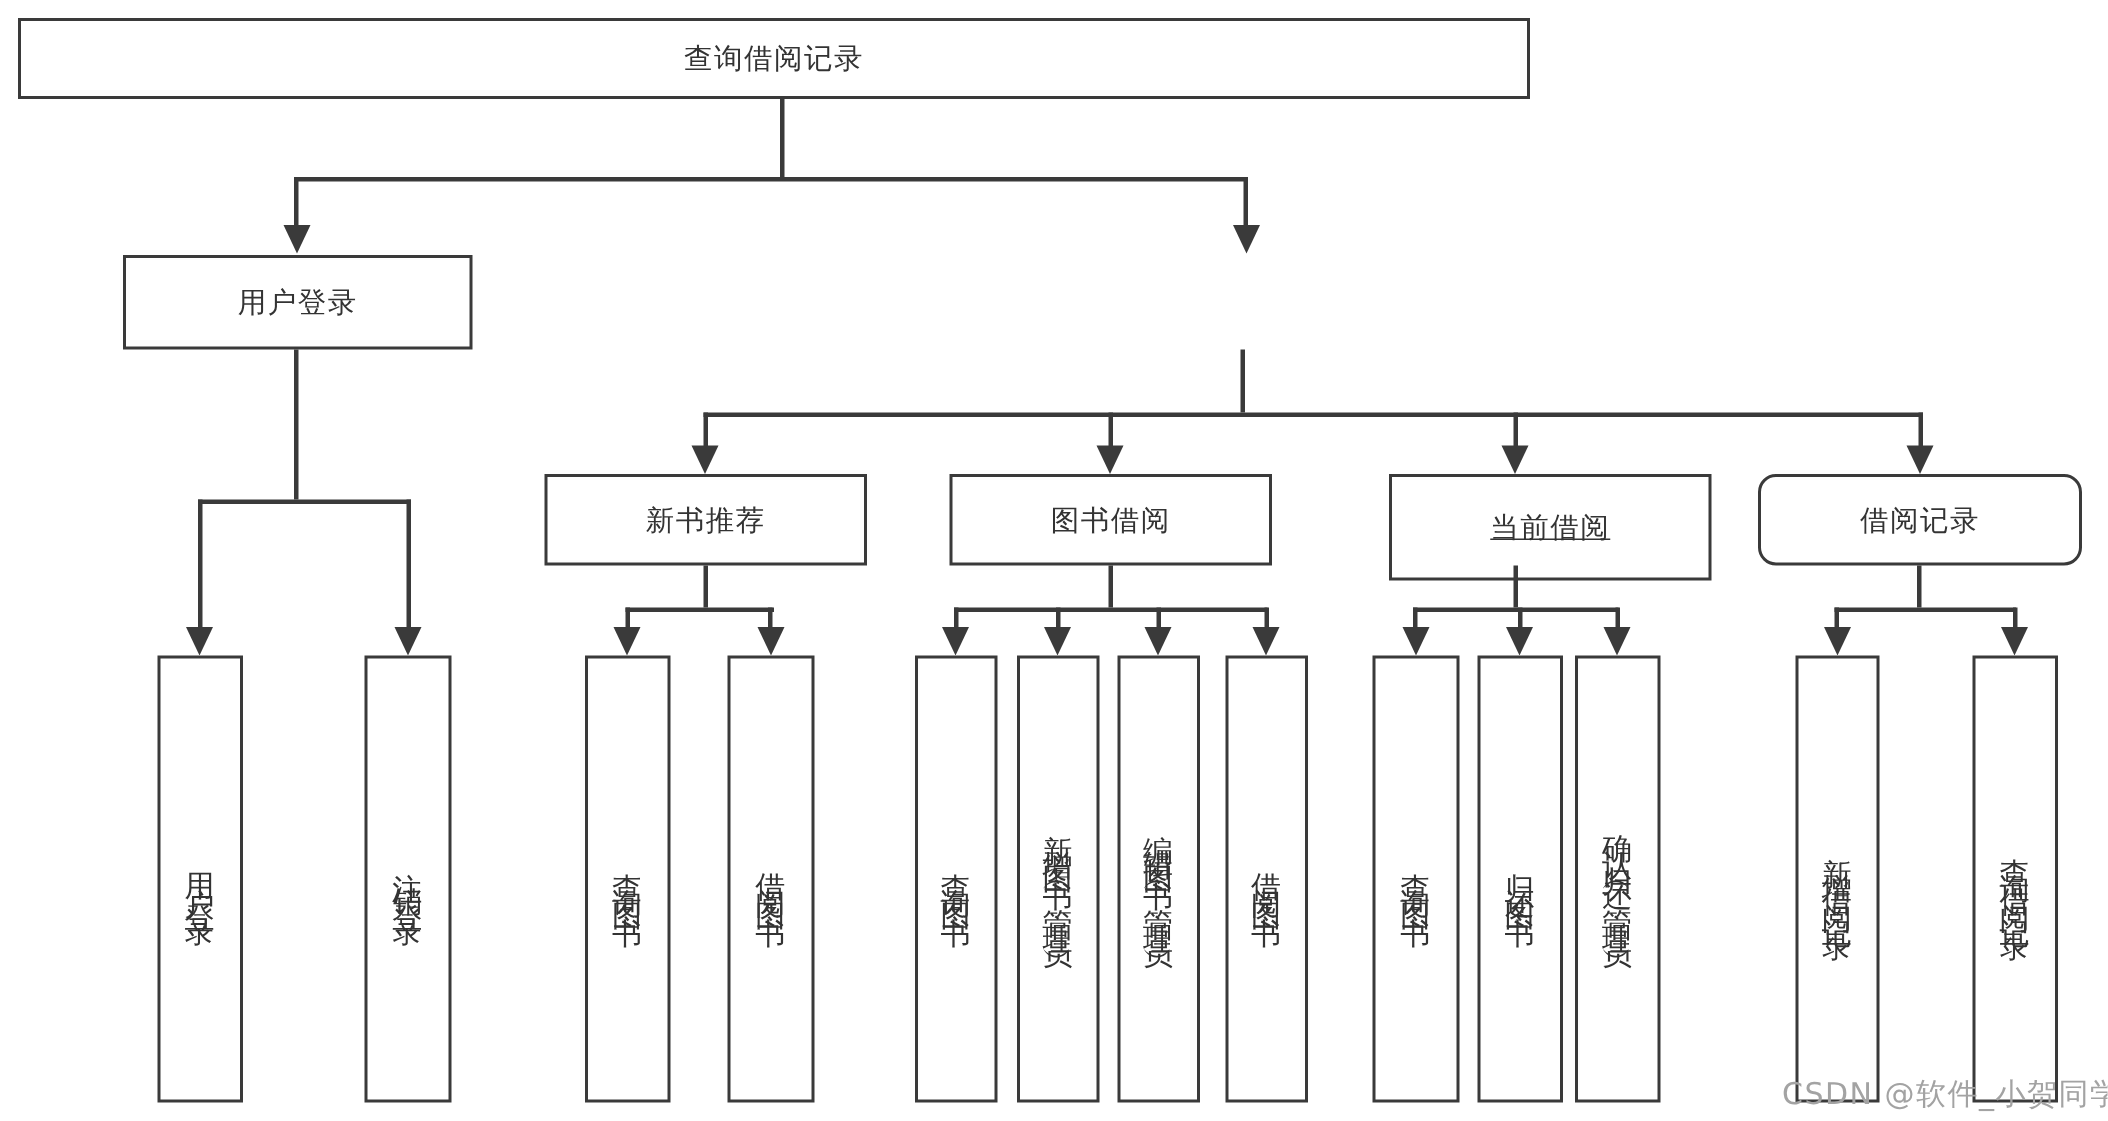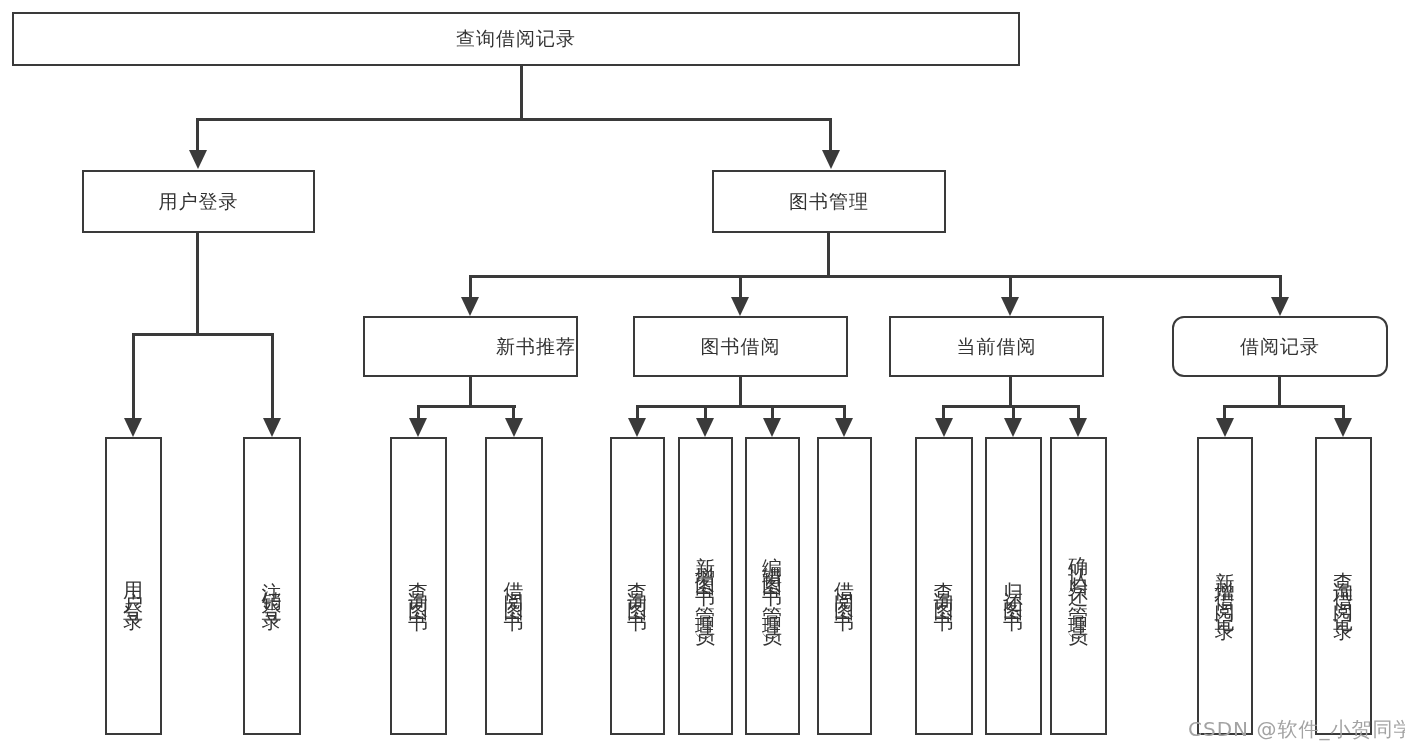--- a/index.html
+++ b/index.html
@@ -53,49 +53,46 @@
   <div class="vline" style="left:520px;top:66px;height:52px;"></div>
   <div class="hline" style="left:196px;top:118px;width:636px;"></div>
   <div class="vline" style="left:196px;top:118px;height:34px;"></div>
   <div class="arrowhead" style="left:189px;top:150px;"></div>
   <div class="vline" style="left:829px;top:118px;height:34px;"></div>
   <div class="arrowhead" style="left:822px;top:150px;"></div>
 
   <div class="node" style="left:82px;top:170px;width:233px;height:63px;">
     <span>用户登录</span>
   </div>
-  <div class="node" style="left:712px;top:170px;width:234px;height:63px;">
-    <span>图书管理</span>
-  </div>
 
   <div class="vline" style="left:196px;top:233px;height:100px;"></div>
   <div class="hline" style="left:132px;top:333px;width:142px;"></div>
   <div class="vline" style="left:132px;top:333px;height:87px;"></div>
   <div class="arrowhead" style="left:124px;top:418px;"></div>
   <div class="vline" style="left:271px;top:333px;height:87px;"></div>
   <div class="arrowhead" style="left:263px;top:418px;"></div>
 
   <div class="vline" style="left:827px;top:233px;height:42px;"></div>
   <div class="hline" style="left:469px;top:275px;width:813px;"></div>
   <div class="vline" style="left:469px;top:275px;height:25px;"></div>
   <div class="arrowhead" style="left:461px;top:297px;"></div>
   <div class="vline" style="left:739px;top:275px;height:25px;"></div>
   <div class="arrowhead" style="left:731px;top:297px;"></div>
   <div class="vline" style="left:1009px;top:275px;height:25px;"></div>
   <div class="arrowhead" style="left:1001px;top:297px;"></div>
   <div class="vline" style="left:1279px;top:275px;height:25px;"></div>
   <div class="arrowhead" style="left:1271px;top:297px;"></div>
 
-  <div class="node" style="left:363px;top:316px;width:215px;height:61px;justify-content:flex-end;">
+  <div class="node" style="left:363px;top:316px;width:215px;height:61px;">
     <span>新书推荐</span>
   </div>
   <div class="node" style="left:633px;top:316px;width:215px;height:61px;">
     <span>图书借阅</span>
   </div>
-  <div class="node" style="left:889px;top:316px;width:215px;height:61px;">
+  <div class="node" style="left:926px;top:316px;width:215px;height:71px;text-decoration:underline;">
     <span>当前借阅</span>
   </div>
   <div class="node" style="left:1172px;top:316px;width:216px;height:61px;border-radius:12px;">
     <span>借阅记录</span>
   </div>
 
   <div class="vline" style="left:469px;top:377px;height:28px;"></div>
   <div class="hline" style="left:417px;top:405px;width:99px;"></div>
   <div class="vline" style="left:417px;top:405px;height:15px;"></div>
   <div class="arrowhead" style="left:409px;top:418px;"></div>

